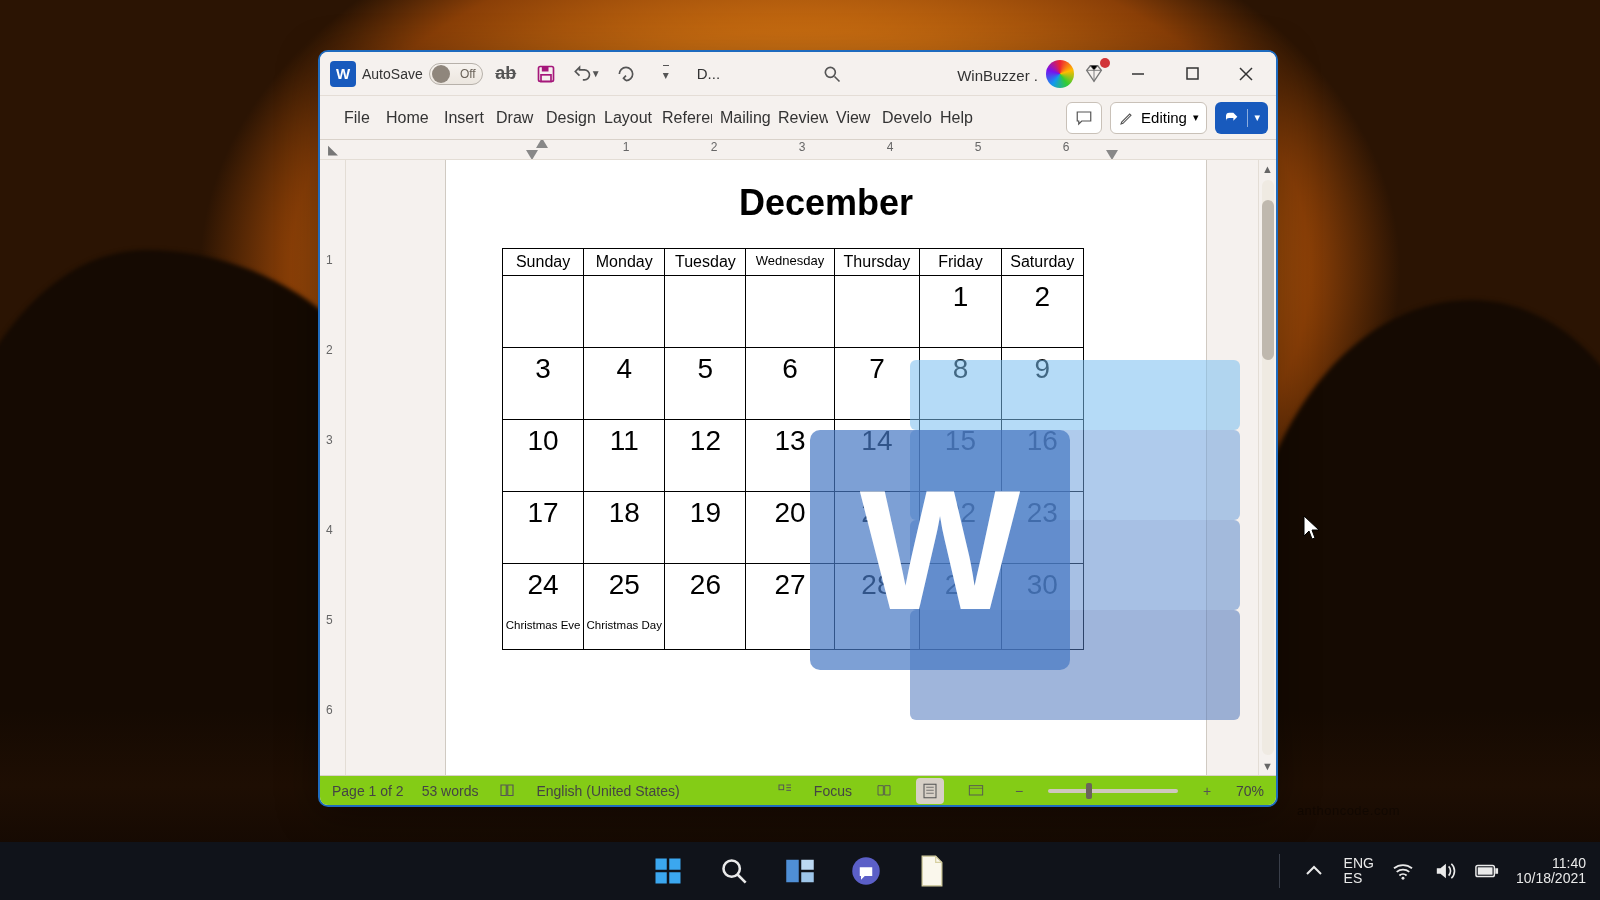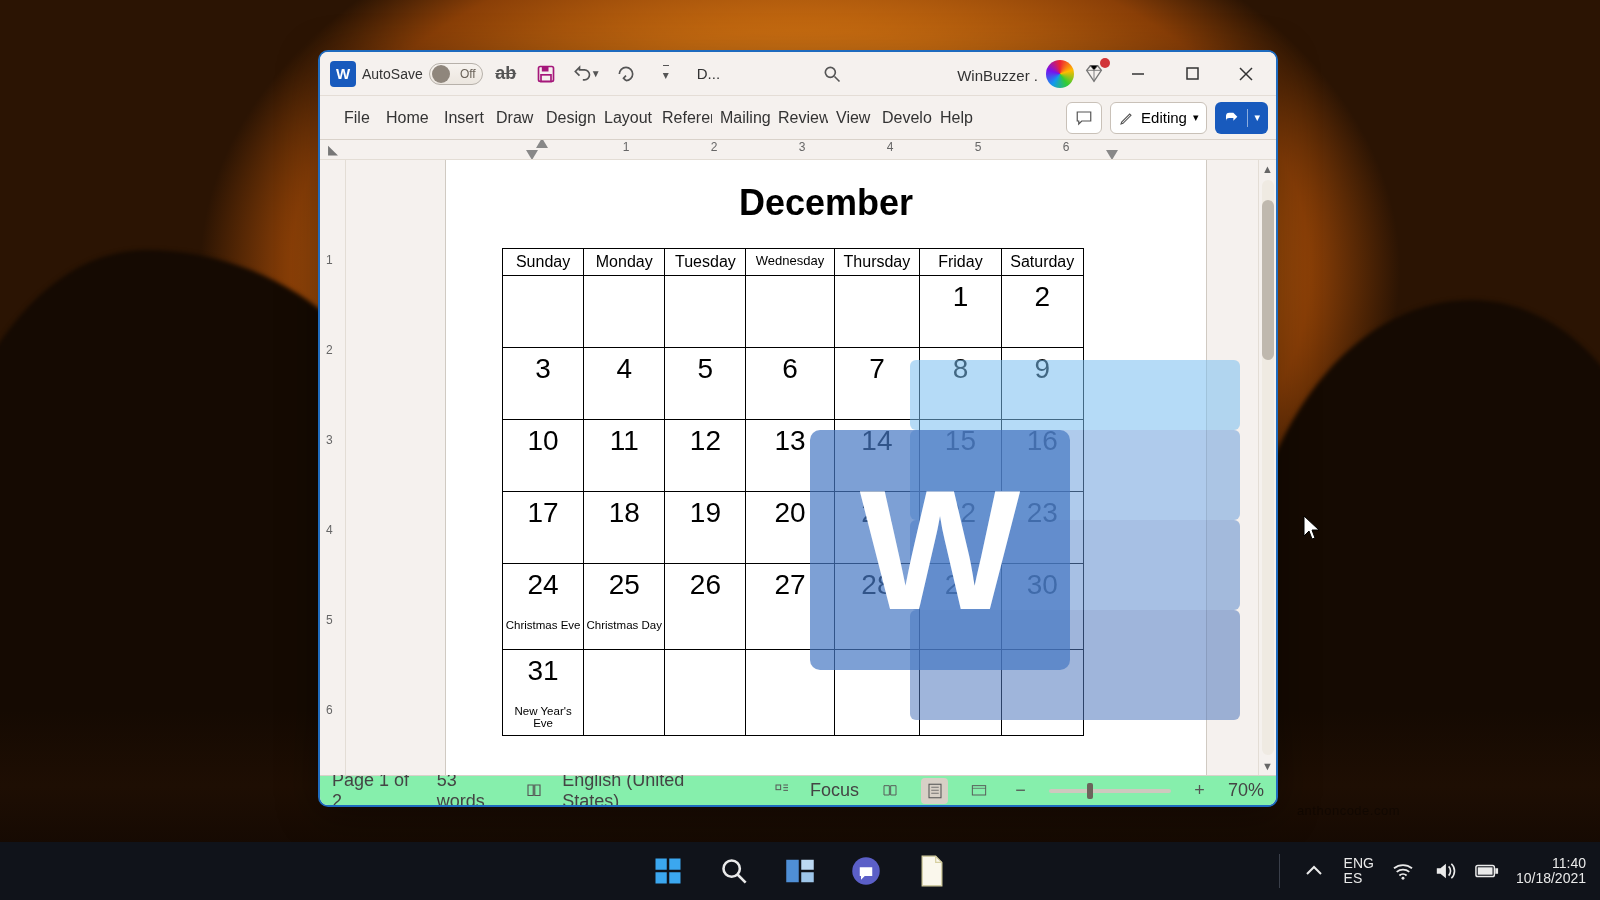--- a/index.html
+++ b/index.html
@@ -112,22 +112,22 @@
   .logo-overlay .panel { position:absolute; border-radius:6px;}
   .logo-overlay .top { left:100px; top:0; width:330px; height:70px; background:rgba(120,190,240,.55);}
   .logo-overlay .m1 { left:100px; top:70px; width:330px; height:90px; background:rgba(110,160,220,.55);}
   .logo-overlay .m2 { left:100px; top:160px; width:330px; height:90px; background:rgba(95,140,205,.55);}
   .logo-overlay .m3 { left:100px; top:250px; width:330px; height:110px; background:rgba(80,120,190,.55);}
   .logo-overlay .wsq { left:0; top:70px; width:260px; height:240px; background:rgba(70,120,195,.7);
                        border-radius:10px; display:flex;align-items:center;justify-content:center;}
   .logo-overlay .wsq span { font-size:170px; font-weight:700; color:#fff; font-family:Arial,sans-serif;}
 
   
-  .statusbar { height:30px; background:#86efac; border-top:1px solid #d9d2ca;
-               display:flex; align-items:center; padding:0 12px; gap:18px; font-size:18px; color:#444;}
+  .statusbar { height:30px; background:#84cc16; border-top:1px solid #d9d2ca;
+               display:flex; align-items:center; padding:0 12px; gap:18px; font-size:14px; color:#444;}
   .statusbar .grow{flex:1;}
   .sb-ico { width:22px;height:22px;display:flex;align-items:center;justify-content:center;color:#555;}
   .viewbtn { width:28px;height:26px;border-radius:4px;display:flex;align-items:center;justify-content:center;}
   .viewbtn.active{background:#d7d0c6;}
   .zoom-slider { width:130px;height:4px;background:#cfc8be;position:relative;border-radius:2px;}
   .zoom-slider .handle{position:absolute;top:-6px;left:38px;width:6px;height:16px;background:#6b645b;border-radius:2px;}
 
   
   .taskbar { position:absolute; left:0; right:0; bottom:0; height:58px; background:#10131a;
              display:flex; align-items:center; color:#eaeaea;}
@@ -409,32 +409,20 @@
                   <td class="tall">
                     <span class="daynum">28</span>
                   </td>
                   <td class="tall">
                     <span class="daynum">29</span>
                   </td>
                   <td class="tall">
                     <span class="daynum">30</span>
                   </td>
                 </tr>
-                <tr>
-                  <td class="tall">
-                    <span class="daynum">31</span>
-                    <span class="note">New Year's Eve</span>
-                  </td>
-                  <td class="tall"></td>
-                  <td class="tall"></td>
-                  <td class="tall"></td>
-                  <td class="tall"></td>
-                  <td class="tall"></td>
-                  <td class="tall"></td>
-                </tr>
               </tbody>
           </table>
         </div>
 
         <div class="vscroll">
           <div class="arrow">▲</div>
           <div class="track">
             <div class="thumb"></div>
           </div>
           <div class="arrow">▼</div>

